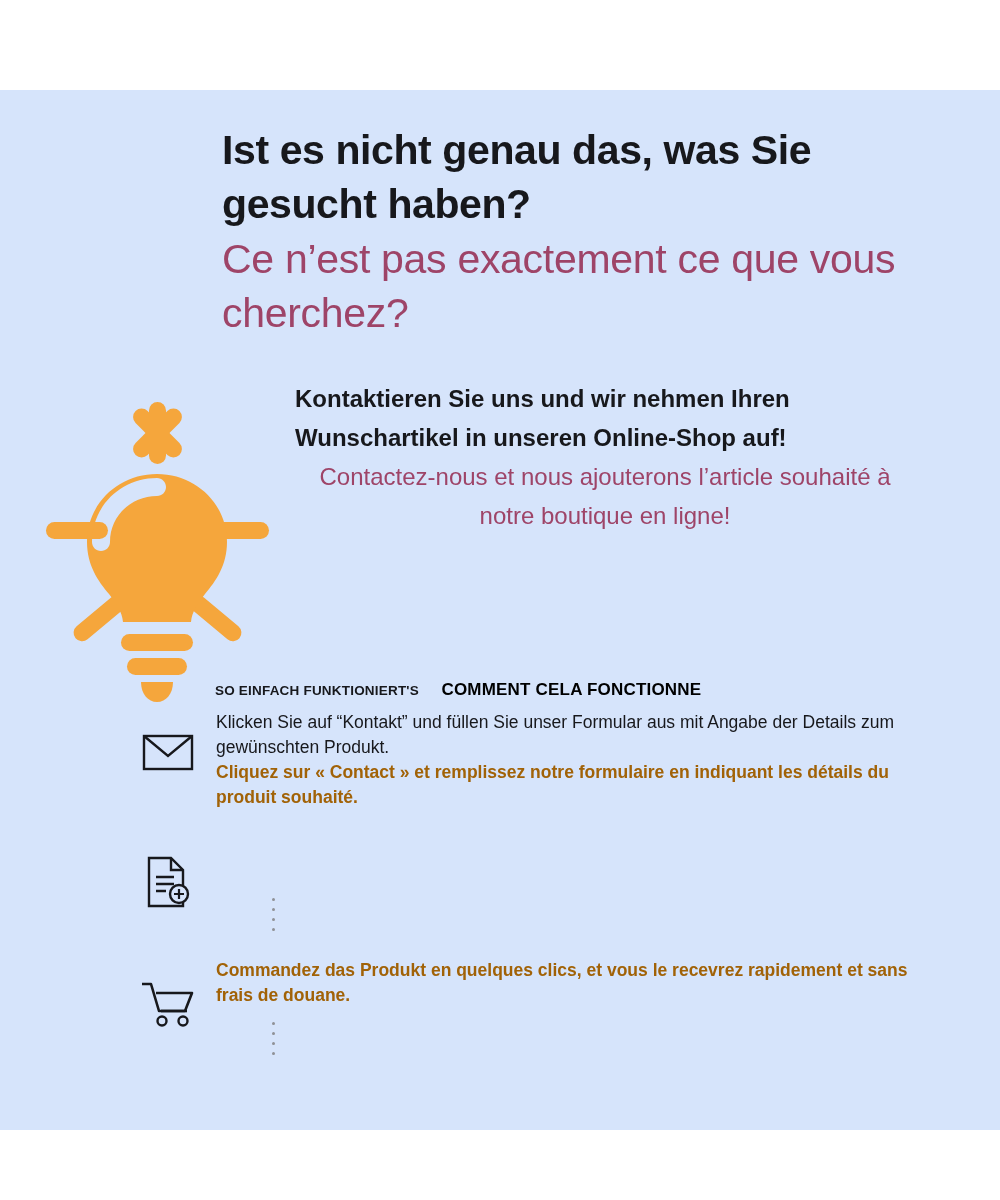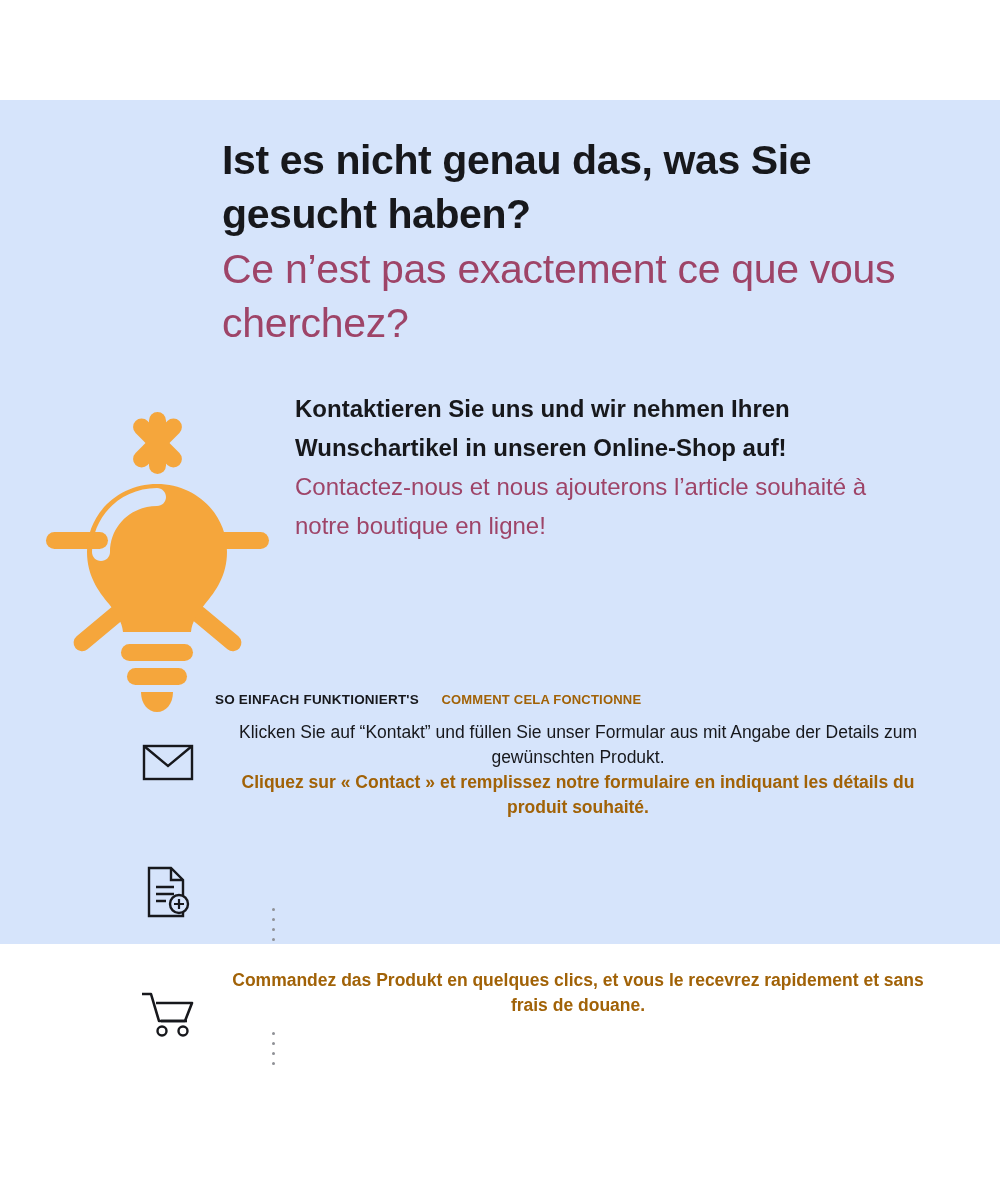--- a/index.html
+++ b/index.html
@@ -9,23 +9,23 @@
   }
   body {
     width: 1000px;
     height: 1200px;
     font-family: "Liberation Sans", sans-serif;
     overflow: hidden;
   }
   .banner {
     position: absolute;
     left: 0;
-    top: 100px;
+    top: 90px;
     width: 1000px;
-    height: 844px;
+    height: 1040px;
     background: #d6e4fb;
   }
   .headline-block {
     position: absolute;
     left: 222px;
     top: 34px;
     width: 720px;
   }
   .headline-de {
     font-size: 41px;
@@ -59,46 +59,46 @@
     font-size: 24px;
     font-weight: bold;
     line-height: 1.62;
     color: #17181c;
   }
   .subhead-fr {
     font-size: 24px;
     font-weight: normal;
     line-height: 1.62;
     color: #9e4468;
+    text-align: center;
   }
   .steps-title {
     position: absolute;
     left: 215px;
     top: 590px;
     white-space: nowrap;
   }
   .steps-title-de {
     font-size: 13.5px;
     font-weight: bold;
     color: #17181c;
     letter-spacing: 0.2px;
   }
   .steps-title-fr {
-    font-size: 13px;
-    font-weight: bold;
-    color: #a16207;
+    font-size: 17px;
+    font-weight: bold;
+    color: #000000;
     letter-spacing: 0.2px;
     margin-left: 18px;
   }
   .steps {
     position: absolute;
     left: 120px;
     top: 620px;
     width: 820px;
-    text-align: center;
   }
   .step {
     position: relative;
     display: flex;
     align-items: flex-start;
     min-height: 124px;
   }
   .step-icon {
     width: 96px;
     flex: 0 0 96px;

